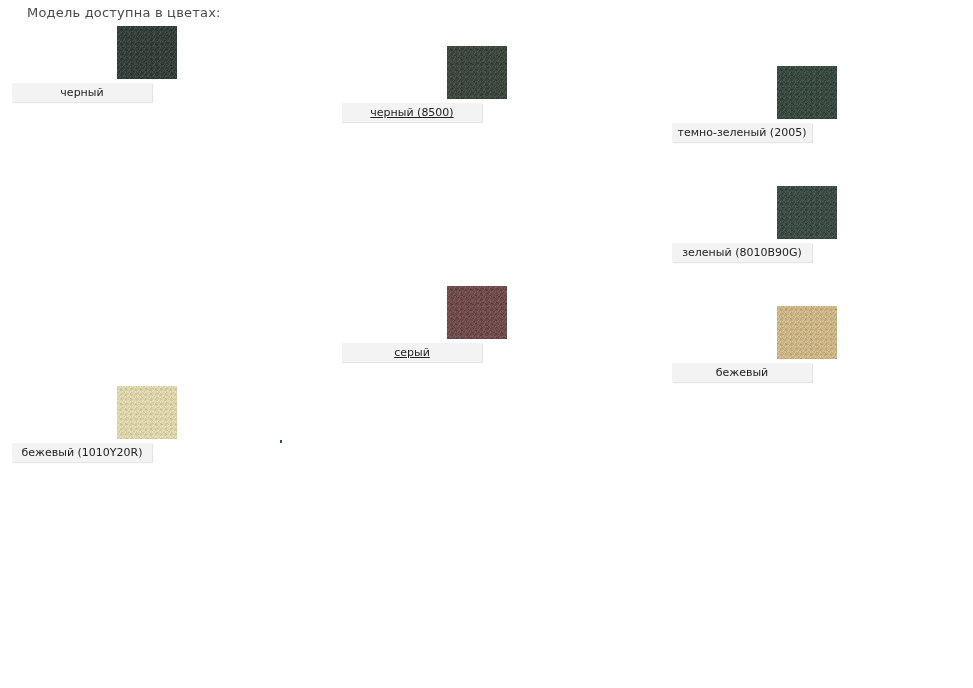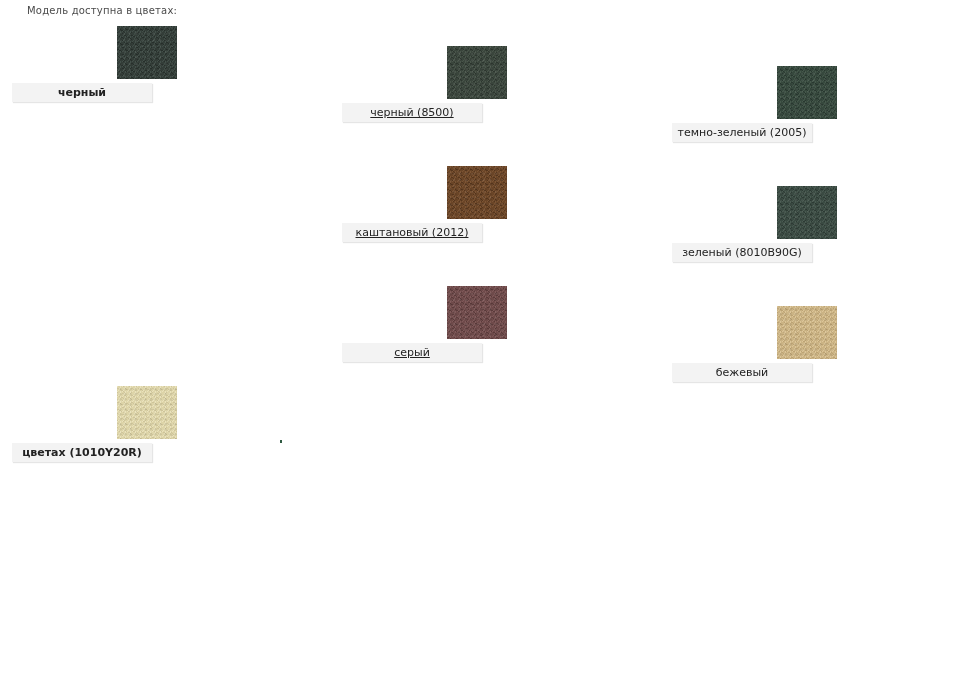--- a/index.html
+++ b/index.html
@@ -13,21 +13,21 @@
     height: 688px;
     position: relative;
     font-family: "DejaVu Sans", sans-serif;
     overflow: hidden;
   }
 
   #page-title {
     position: absolute;
     left: 27px;
     top: 5px;
-    font-size: 10px;
+    font-size: 13px;
     color: #4a4a4a;
     letter-spacing: 0.2px;
     white-space: nowrap;
   }
 
   #color-grid {
     position: absolute;
     left: 0;
     top: 26px;
     width: 973px;
@@ -83,21 +83,21 @@
     line-height: 19px;
     text-align: center;
     font-size: 11px;
     color: #222222;
     background: #f3f3f3;
     box-shadow: 1px 1px 1px rgba(0,0,0,0.10);
     white-space: nowrap;
     overflow: visible;
   }
 
-  .col-0 .swatch-label { top: 57px; font-weight: bold; }
+  .col-0 .swatch-label { top: 57px; }
   .col-1 .swatch-label { top: 77px; text-decoration: underline; }
   .col-2 .swatch-label { top: 97px; }
 
   .cell-inner { position: relative; }
 
   .stray-dot {
     position: absolute;
     left: 280px;
     top: 440px;
     width: 2px;
@@ -125,26 +125,20 @@
         <div class="swatch-label">черный (8500)</div>
       </div>
       <div class="color-cell col-2">
         <div class="cell-inner">
           <div class="swatch" style="background-color: rgb(54, 72, 61); background-image: repeating-linear-gradient(115deg, rgb(70, 89, 76) 0px, rgb(70, 89, 76) 1px, transparent 1px, transparent 3px), repeating-linear-gradient(25deg, rgb(41, 56, 48) 0px, rgb(41, 56, 48) 1px, transparent 1px, transparent 4px), linear-gradient(rgb(54, 72, 61), rgb(54, 72, 61));"></div>
         </div>
         <div class="swatch-label">темно-зеленый (2005)</div>
       </div>
     </div>
     <div class="color-row">
-      <div class="color-cell col-1">
-        <div class="cell-inner">
-          <div class="swatch" style="background-color: rgb(106, 69, 39); background-image: repeating-linear-gradient(115deg, rgb(125, 85, 52) 0px, rgb(125, 85, 52) 1px, transparent 1px, transparent 3px), repeating-linear-gradient(25deg, rgb(85, 54, 30) 0px, rgb(85, 54, 30) 1px, transparent 1px, transparent 4px), linear-gradient(rgb(106, 69, 39), rgb(106, 69, 39));"></div>
-        </div>
-        <div class="swatch-label">каштановый (2012)</div>
-      </div>
       <div class="color-cell col-2">
         <div class="cell-inner">
           <div class="swatch" style="background-color: rgb(58, 74, 66); background-image: repeating-linear-gradient(115deg, rgb(74, 91, 82) 0px, rgb(74, 91, 82) 1px, transparent 1px, transparent 3px), repeating-linear-gradient(25deg, rgb(45, 58, 52) 0px, rgb(45, 58, 52) 1px, transparent 1px, transparent 4px), linear-gradient(rgb(58, 74, 66), rgb(58, 74, 66));"></div>
         </div>
         <div class="swatch-label">зеленый (8010B90G)</div>
       </div>
     </div>
     <div class="color-row">
       <div class="color-cell col-1">
         <div class="cell-inner">
@@ -157,18 +151,18 @@
           <div class="swatch" style="background-color: rgb(203, 179, 132); background-image: repeating-linear-gradient(115deg, rgb(220, 198, 153) 0px, rgb(220, 198, 153) 1px, transparent 1px, transparent 3px), repeating-linear-gradient(25deg, rgb(188, 163, 116) 0px, rgb(188, 163, 116) 1px, transparent 1px, transparent 4px), linear-gradient(rgb(203, 179, 132), rgb(203, 179, 132));"></div>
         </div>
         <div class="swatch-label">бежевый</div>
       </div>
     </div>
     <div class="color-row">
       <div class="color-cell col-0">
         <div class="cell-inner">
           <div class="swatch" style="background-color: rgb(221, 212, 168); background-image: repeating-linear-gradient(115deg, rgb(234, 227, 189) 0px, rgb(234, 227, 189) 1px, transparent 1px, transparent 3px), repeating-linear-gradient(25deg, rgb(206, 196, 154) 0px, rgb(206, 196, 154) 1px, transparent 1px, transparent 4px), linear-gradient(rgb(221, 212, 168), rgb(221, 212, 168));"></div>
         </div>
-        <div class="swatch-label">цветах (1010Y20R)</div>
+        <div class="swatch-label">бежевый (1010Y20R)</div>
       </div>
     </div>
   </div>
 
 <div class="stray-dot"></div>
 
 </body></html>

